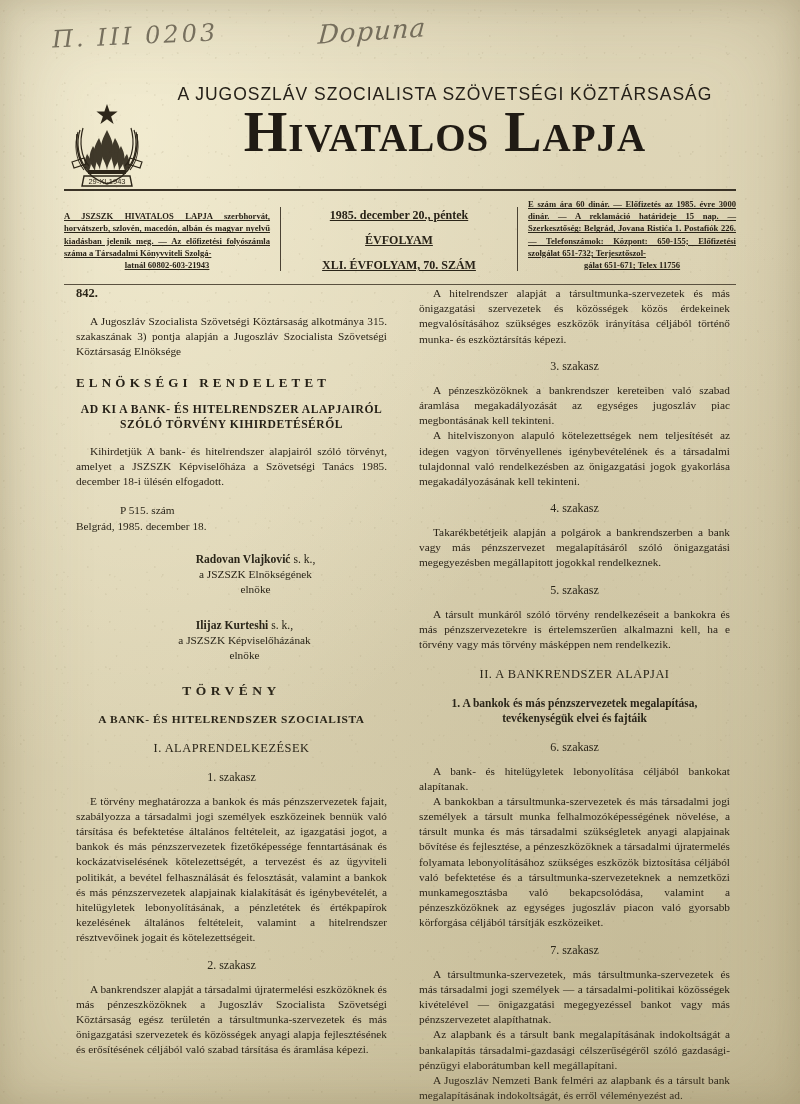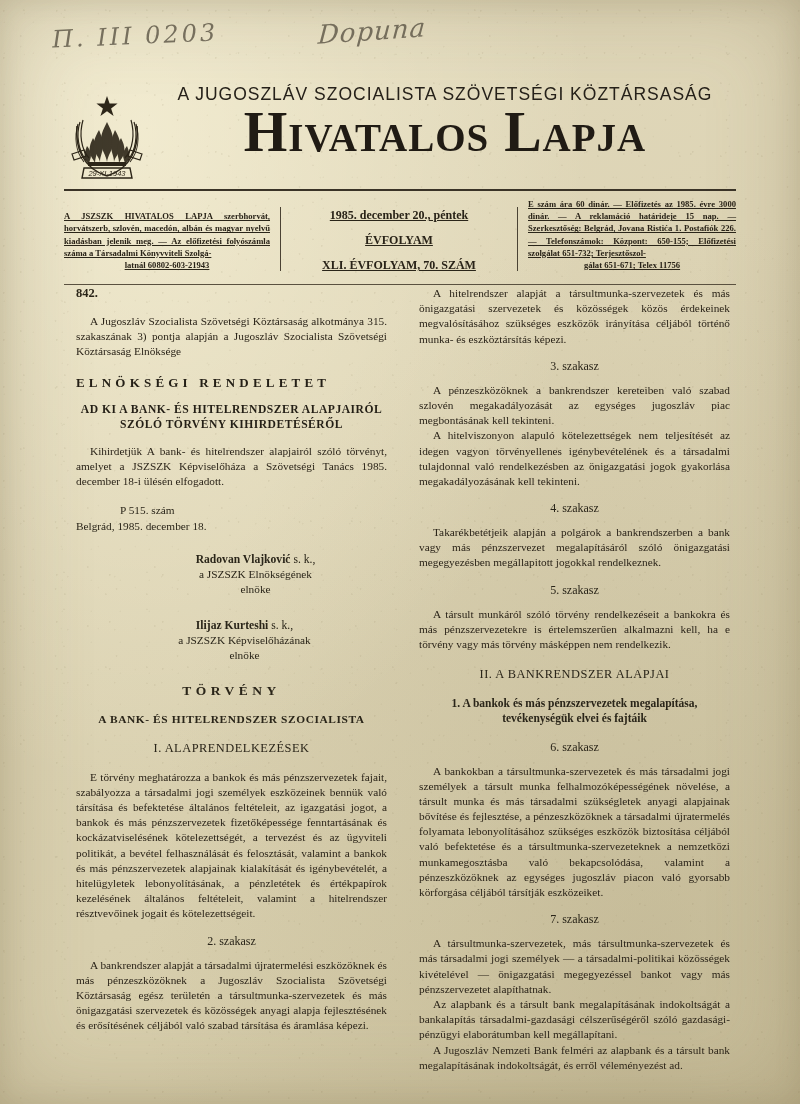--- a/index.html
+++ b/index.html
@@ -82,24 +82,23 @@
     left: 64px;
     width: 672px;
   }
   .masthead-top {
     position: relative;
     height: 98px;
   }
   .emblem {
     position: absolute;
     left: 2px;
-    top: 8px;
+    top: 16px;
     width: 82px;
     height: 92px;
-    font-style: italic;
   }
   .title-block {
     margin-left: 90px;
     text-align: center;
   }
   .kicker {
     font-family: "Liberation Sans", sans-serif;
     font-size: 17.5px;
     letter-spacing: 1.0px;
     color: #26211a;
@@ -349,38 +348,40 @@
           <span>Ilijaz Kurteshi</span>
           <span class="sk">s. k.,</span>
         </div>
         <div>a JSZSZK Képviselőházának</div>
         <div>elnöke</div>
       </div>
 
       <div class="h-torveny">TÖRVÉNY</div>
       <div class="h-sub">A BANK- ÉS HITELRENDSZER SZOCIALISTA</div>
       <div class="h-roman">I. ALAPRENDELKEZÉSEK</div>
+      <div class="h-szakasz">1. szakasz</div>
       <p class="tx">E törvény meghatározza a bankok és más pénzszervezetek fajait, szabályozza a társadalmi jogi személyek eszközeinek bennük való társítása és befektetése általános feltételeit, az igazgatási jogot, a bankok és más pénzszervezetek fizetőképessége fenntartásának és kockázatviselésének kötelezettségét, a tervezést és az ügyviteli politikát, a bevétel felhasználását és felosztását, valamint a bankok és más pénzszervezetek alapjainak kialakítását és igénybevételét, a hitelügyletek lebonyolításának, a pénzletétek és értékpapírok kezelésének általános feltételeit, valamint a hitelrendszer résztvevőinek jogait és kötelezettségeit.</p>
       <div class="h-szakasz">2. szakasz</div>
       <p class="tx">A bankrendszer alapját a társadalmi újratermelési eszközöknek és más pénzeszközöknek a Jugoszláv Szocialista Szövetségi Köztársaság egész területén a társultmunka-szervezetek és más önigazgatási szervezetek és közösségek anyagi alapja fejlesztésének és erősítésének céljából való szabad társítása és áramlása képezi.</p>
     </div>
 
     <div class="col">
       <p class="tx">A hitelrendszer alapját a társultmunka-szervezetek és más önigazgatási szervezetek és közösségek közös érdekeinek megvalósításához szükséges eszközök irányítása céljából történő munka- és eszköztársítás képezi.</p>
       <div class="h-szakasz">3. szakasz</div>
-      <p class="tx">A pénzeszközöknek a bankrendszer kereteiben való szabad szlovén megakadályozását az egységes jugoszláv piac megbontásának kell tekinteni.</p>
+      <p class="tx">A pénzeszközöknek a bankrendszer kereteiben való szabad áramlása megakadályozását az egységes jugoszláv piac megbontásának kell tekinteni.</p>
       <p class="tx">A hitelviszonyon alapuló kötelezettségek nem teljesítését az idegen vagyon törvényellenes igénybevételének és a társadalmi tulajdonnal való rendelkezésben az önigazgatási jogok gyakorlása megakadályozásának kell tekinteni.</p>
       <div class="h-szakasz">4. szakasz</div>
       <p class="tx">Takarékbetétjeik alapján a polgárok a bankrendszerben a bank vagy más pénzszervezet megalapításáról szóló önigazgatási megegyezésben megállapitott jogokkal rendelkeznek.</p>
       <div class="h-szakasz">5. szakasz</div>
       <p class="tx">A társult munkáról szóló törvény rendelkezéseit a bankokra és más pénzszervezetekre is értelemszerűen alkalmazni kell, ha e törvény vagy más törvény másképpen nem rendelkezik.</p>
       <div class="gap-l"></div>
       <div class="h-roman">II. A BANKRENDSZER ALAPJAI</div>
       <div class="h-roman-b">1. A bankok és más pénzszervezetek megalapítása, tevékenységük elvei és fajtáik</div>
       <div class="h-szakasz">6. szakasz</div>
+      <p class="tx">A bank- és hitelügyletek lebonyolítása céljából bankokat alapítanak.</p>
       <p class="tx">A bankokban a társultmunka-szervezetek és más társadalmi jogi személyek a társult munka felhalmozóképességének növelése, a társult munka és más társadalmi szükségletek anyagi alapjainak bővítése és fejlesztése, a pénzeszközöknek a társadalmi újratermelés folyamata lebonyolításához szükséges eszközök biztosítása céljából való befektetése és a társultmunka-szervezeteknek a nemzetközi munkamegosztásba való bekapcsolódása, valamint a pénzeszközöknek az egységes jugoszláv piacon való gyorsabb körforgása céljából társítják eszközeiket.</p>
       <div class="h-szakasz">7. szakasz</div>
       <p class="tx">A társultmunka-szervezetek, más társultmunka-szervezetek és más társadalmi jogi személyek — a társadalmi-politikai közösségek kivételével — önigazgatási megegyezéssel bankot vagy más pénzszervezetet alapíthatnak.</p>
       <p class="tx">Az alapbank és a társult bank megalapításának indokoltságát a bankalapítás társadalmi-gazdasági célszerűségéről szóló gazdasági-pénzügyi elaborátumban kell megállapítani.</p>
       <p class="tx">A Jugoszláv Nemzeti Bank felméri az alapbank és a társult bank megalapításának indokoltságát, és erről véleményezést ad.</p>
     </div>
 
   </div>
 
   <div class="vignette"></div>

